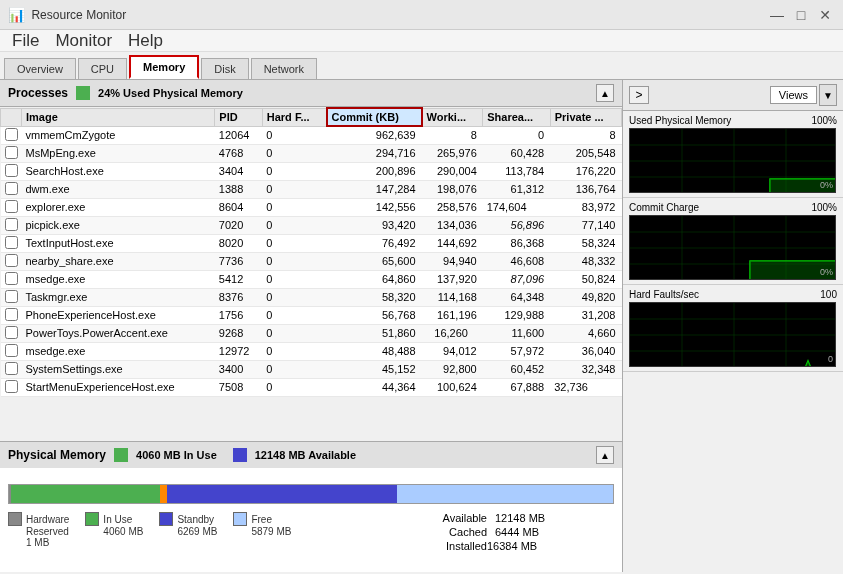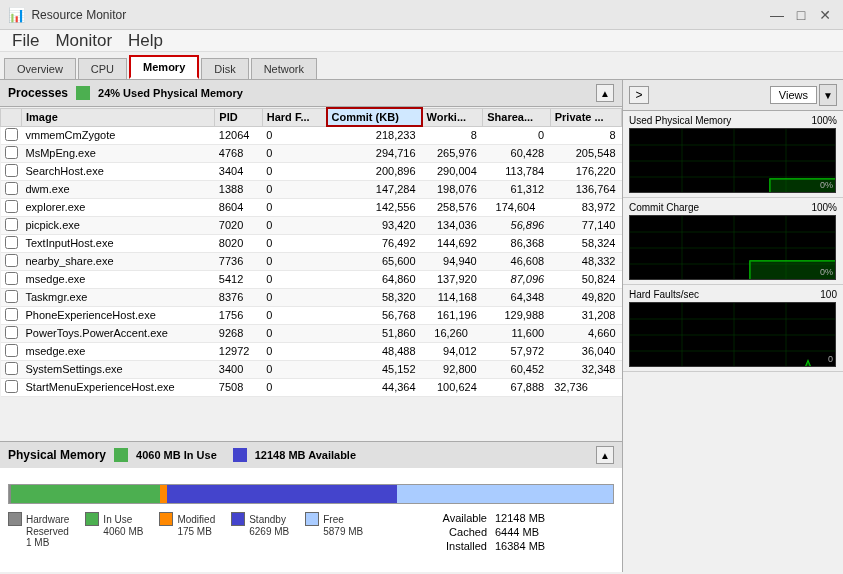--- a/index.html
+++ b/index.html
@@ -137,21 +137,21 @@
             <th>Sharea...</th>
             <th>Private ...</th>
           </tr>
         </thead>
         <tbody id="process-tbody">
         <tr>
       <td class="checkbox-cell"><input type="checkbox" style=""></td>
       <td>vmmemCmZygote</td>
       <td>12064</td>
       <td>0</td>
-      <td style="text-align:right;padding-right:6px;">218,233</td>
+      <td style="text-align:right;padding-right:6px;">962,639</td>
       <td style="text-align:right;padding-right:6px;">8</td>
       <td style="text-align:right;padding-right:6px;">0</td>
       <td style="text-align:right;padding-right:6px;">8</td>
     </tr>
             <tr>
       <td class="checkbox-cell"><input type="checkbox" style=""></td>
       <td>MsMpEng.exe</td>
       <td>4768</td>
       <td>0</td>
       <td style="text-align:right;padding-right:6px;">294,716</td>
@@ -179,21 +179,21 @@
       <td style="text-align:right;padding-right:6px;">61,312</td>
       <td style="text-align:right;padding-right:6px;">136,764</td>
     </tr>
             <tr>
       <td class="checkbox-cell"><input type="checkbox" style=""></td>
       <td>explorer.exe</td>
       <td>8604</td>
       <td>0</td>
       <td style="text-align:right;padding-right:6px;">142,556</td>
       <td style="text-align:right;padding-right:6px;">258,576</td>
-      <td style="text-align:center;padding-right:6px;">174,604</td>
+      <td style="text-align:left;padding-right:6px;">174,604</td>
       <td style="text-align:right;padding-right:6px;">83,972</td>
     </tr>
             <tr>
       <td class="checkbox-cell"><input type="checkbox" style=""></td>
       <td>picpick.exe</td>
       <td>7020</td>
       <td>0</td>
       <td style="text-align:right;padding-right:6px;">93,420</td>
       <td style="text-align:right;padding-right:6px;">134,036</td>
       <td style="text-align:right;padding-right:6px;font-style:italic;">56,896</td>
@@ -328,27 +328,20 @@
               </div>
               <div class="legend-item">
                 <div class="legend-color-row">
                   <div class="legend-box" style="background:#4CAF50;"></div>
                   <span class="legend-label">In Use</span>
                 </div>
                 <span class="legend-value">4060 MB</span>
               </div>
               <div class="legend-item">
                 <div class="legend-color-row">
-                  <div class="legend-box" style="background:#ff8800;"></div>
-                  <span class="legend-label">Modified</span>
-                </div>
-                <span class="legend-value">175 MB</span>
-              </div>
-              <div class="legend-item">
-                <div class="legend-color-row">
                   <div class="legend-box" style="background:#4444cc;"></div>
                   <span class="legend-label">Standby</span>
                 </div>
                 <span class="legend-value">6269 MB</span>
               </div>
               <div class="legend-item">
                 <div class="legend-color-row">
                   <div class="legend-box" style="background:#aaccff;"></div>
                   <span class="legend-label">Free</span>
                 </div>
@@ -359,21 +352,21 @@
           <div style="width:200px;padding-left:8px;">
             <div style="display:flex;flex-direction:column;gap:2px;font-size:11px;">
               <div style="display:flex;gap:8px;">
                 <span style="width:65px;text-align:right;">Available</span>
                 <span>12148 MB</span>
               </div>
               <div style="display:flex;gap:8px;">
                 <span style="width:65px;text-align:right;">Cached</span>
                 <span>6444 MB</span>
               </div>
-              <div style="display:flex;gap:8px;align-items:flex-end;">
+              <div style="display:flex;gap:0;align-items:flex-end;">
                 <span style="width:65px;text-align:right;">Installed</span>
                 <span>16384 MB</span>
               </div>
             </div>
           </div>
         </div>
       </div>
     </div>
   </div>
 

